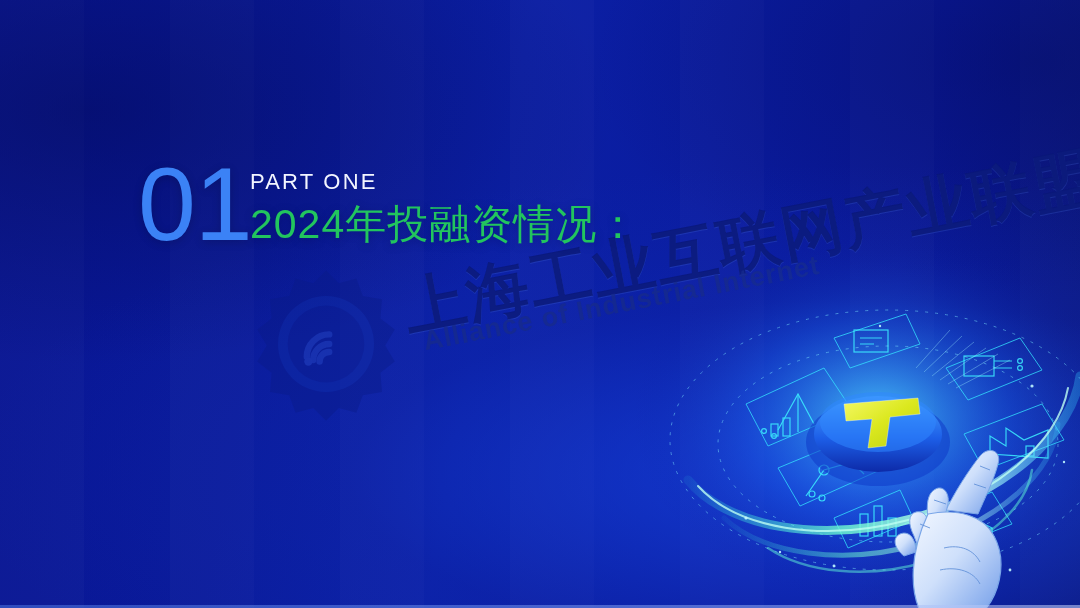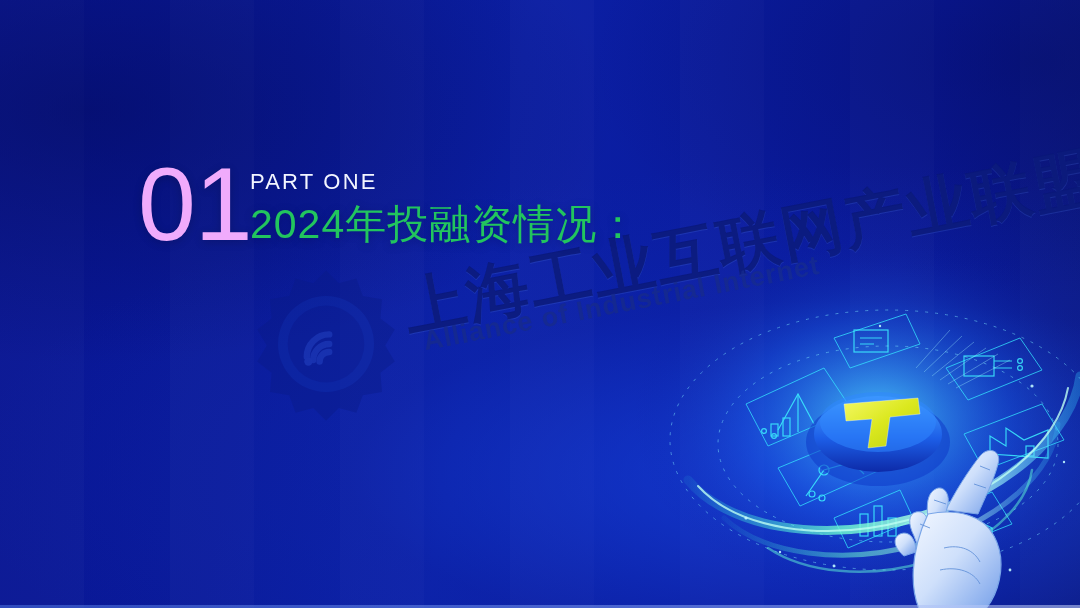--- a/index.html
+++ b/index.html
@@ -76,21 +76,21 @@
   }
   .illus svg{display:block;width:100%;height:100%;}
 
   
   .content{position:absolute;left:0;top:0;width:100%;height:100%;}
 
   .part-number{
     position:absolute;left:138px;top:152px;
     font-size:104px;line-height:1;
     font-weight:300;
-    color:#f0abfc;
+    color:#3b82f6;
     letter-spacing:-1px;
     text-shadow:0 2px 10px rgba(0,0,0,.18);
   }
   .title-col{
     position:absolute;left:250px;top:170px;
   }
   .part-label{
     font-size:22px;
     font-weight:400;
     letter-spacing:2.2px;

